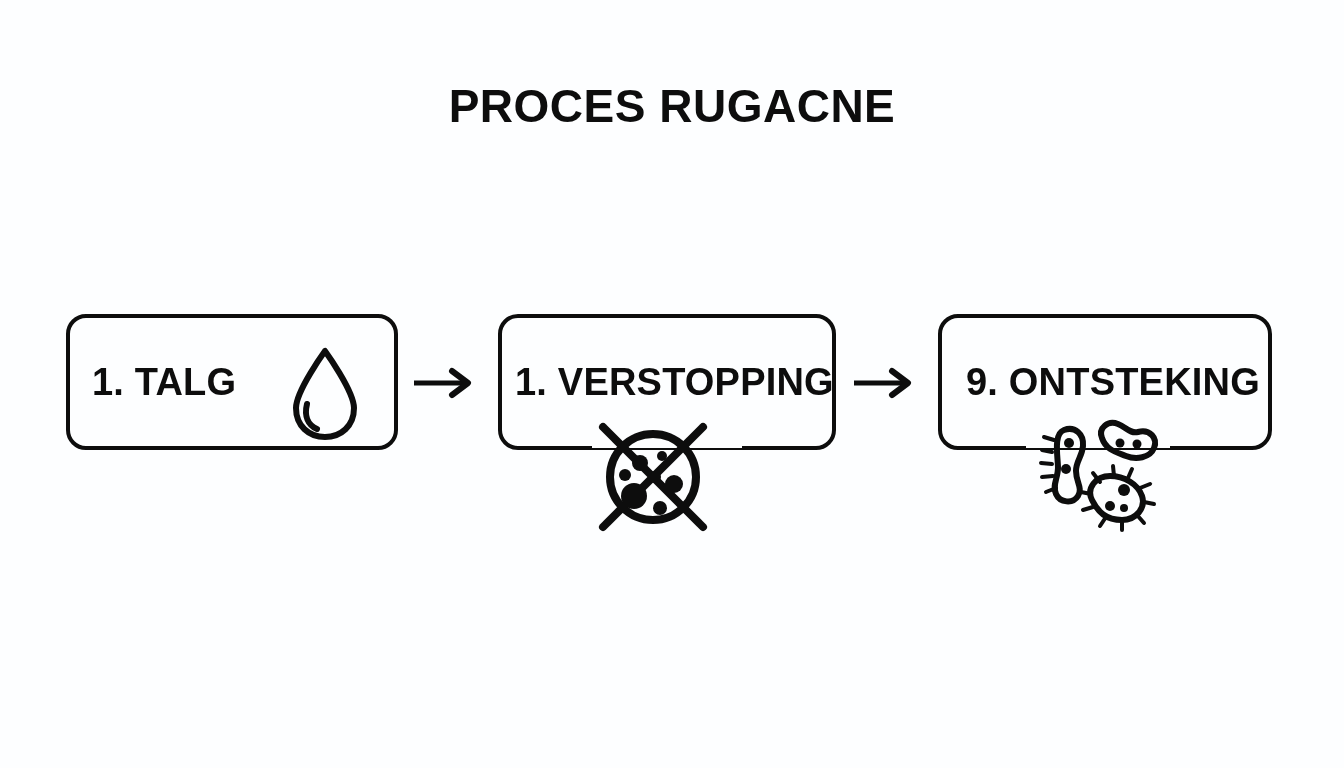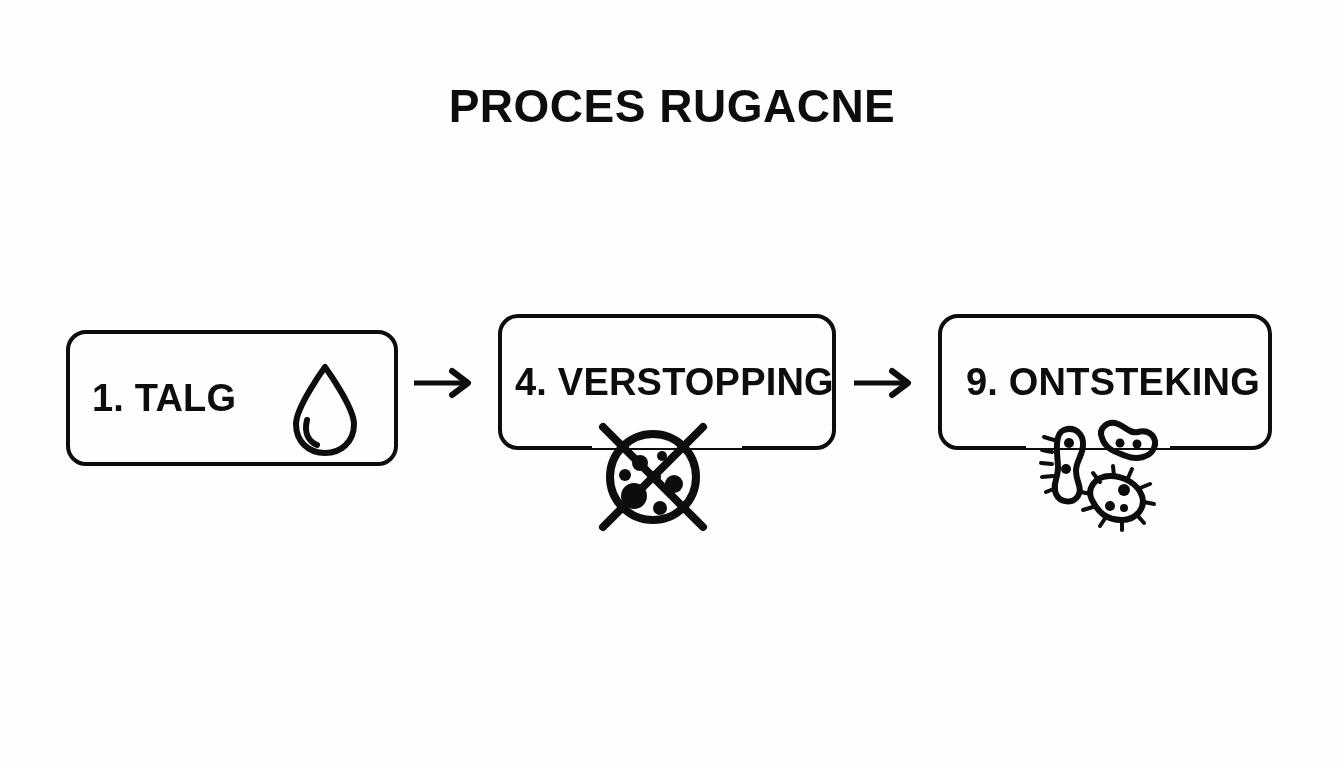--- a/index.html
+++ b/index.html
@@ -75,21 +75,21 @@
     align-items: center;
     font-family: "Liberation Sans", sans-serif;
     font-weight: 700;
     font-size: 38px;
     letter-spacing: 0.2px;
     color: #0d0d0d;
     white-space: nowrap;
   }
 
   
-  #step-1 { left: 66px; width: 332px; margin-top: 16px; }
+  #step-1 { left: 66px; width: 332px; }
   #step-1 .step-label { left: 26px; }
   #icon-droplet {
     position: absolute;
     left: 222px;
     top: 32px;
     width: 74px;
     height: 96px;
   }
 
   
@@ -159,21 +159,21 @@
 
     <div class="arrow" id="arrow-1">
       <svg viewBox="0 0 62 34" width="62" height="34" aria-hidden="true">
         <line x1="2" y1="17" x2="52" y2="17" stroke="#0d0d0d" stroke-width="5" stroke-linecap="butt"></line>
         <polyline points="40,5 56,17 40,29" fill="none" stroke="#0d0d0d" stroke-width="6" stroke-linecap="round" stroke-linejoin="round"></polyline>
       </svg>
     </div>
 
     <div class="step" id="step-2">
       <div class="step-box"></div>
-      <div class="step-label">4. VERSTOPPING</div>
+      <div class="step-label">1. VERSTOPPING</div>
       <div id="icon-germ-blocked" class="icon-layer">
         <svg viewBox="0 0 118 118" width="118" height="118" aria-hidden="true">
           <circle cx="59" cy="59" r="43" fill="none" stroke="#0d0d0d" stroke-width="8"></circle>
           <circle cx="46" cy="45" r="8" fill="#0d0d0d"></circle>
           <circle cx="68" cy="38" r="5" fill="#0d0d0d"></circle>
           <circle cx="31" cy="57" r="6" fill="#0d0d0d"></circle>
           <circle cx="61" cy="59" r="6" fill="#0d0d0d"></circle>
           <circle cx="80" cy="66" r="9" fill="#0d0d0d"></circle>
           <circle cx="40" cy="78" r="13" fill="#0d0d0d"></circle>
           <circle cx="66" cy="90" r="7" fill="#0d0d0d"></circle>

